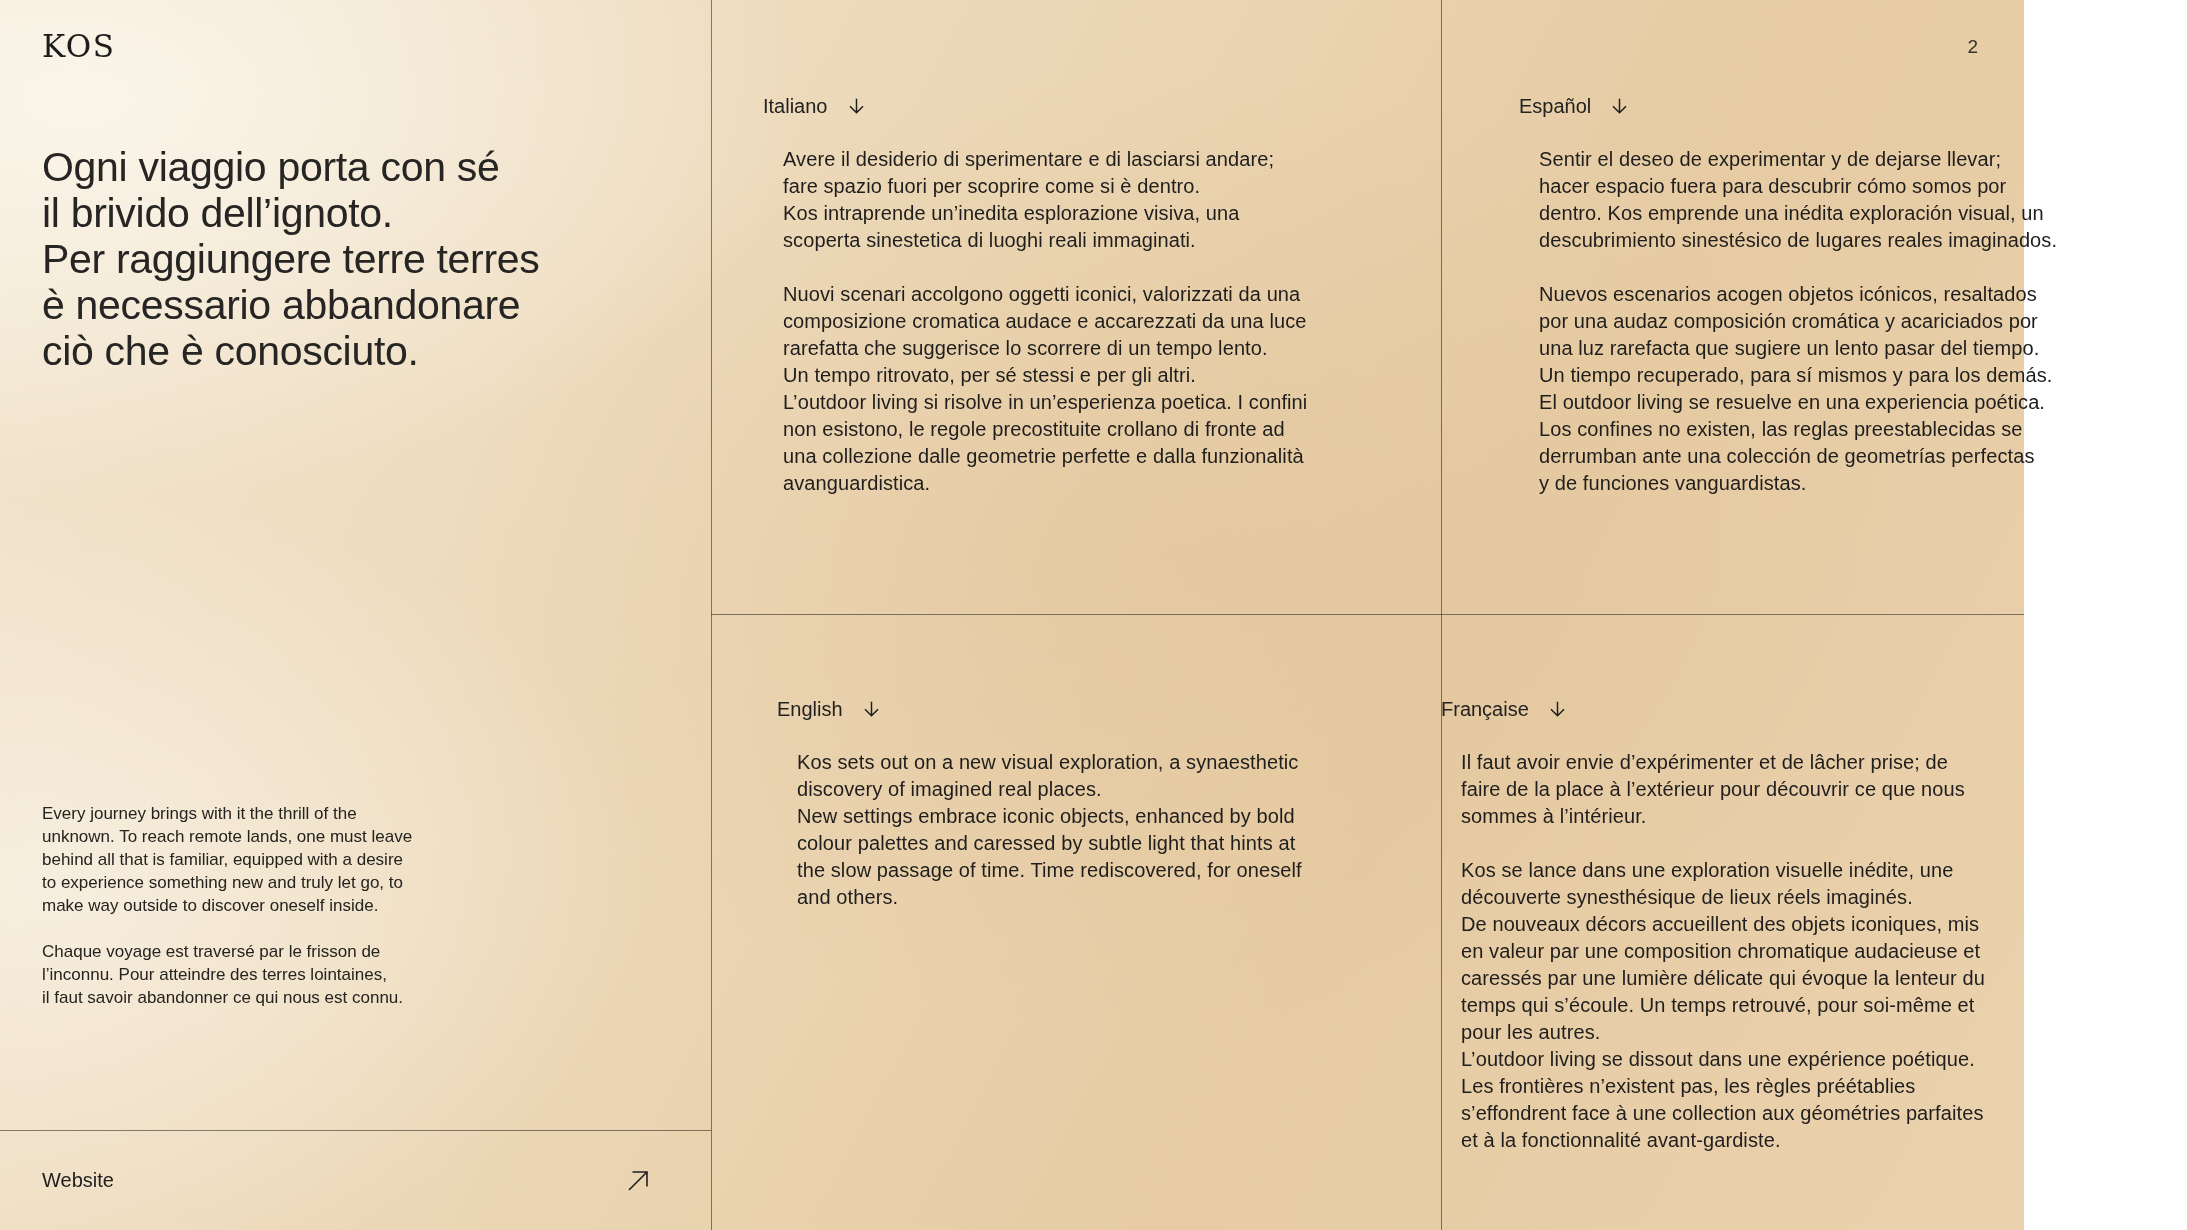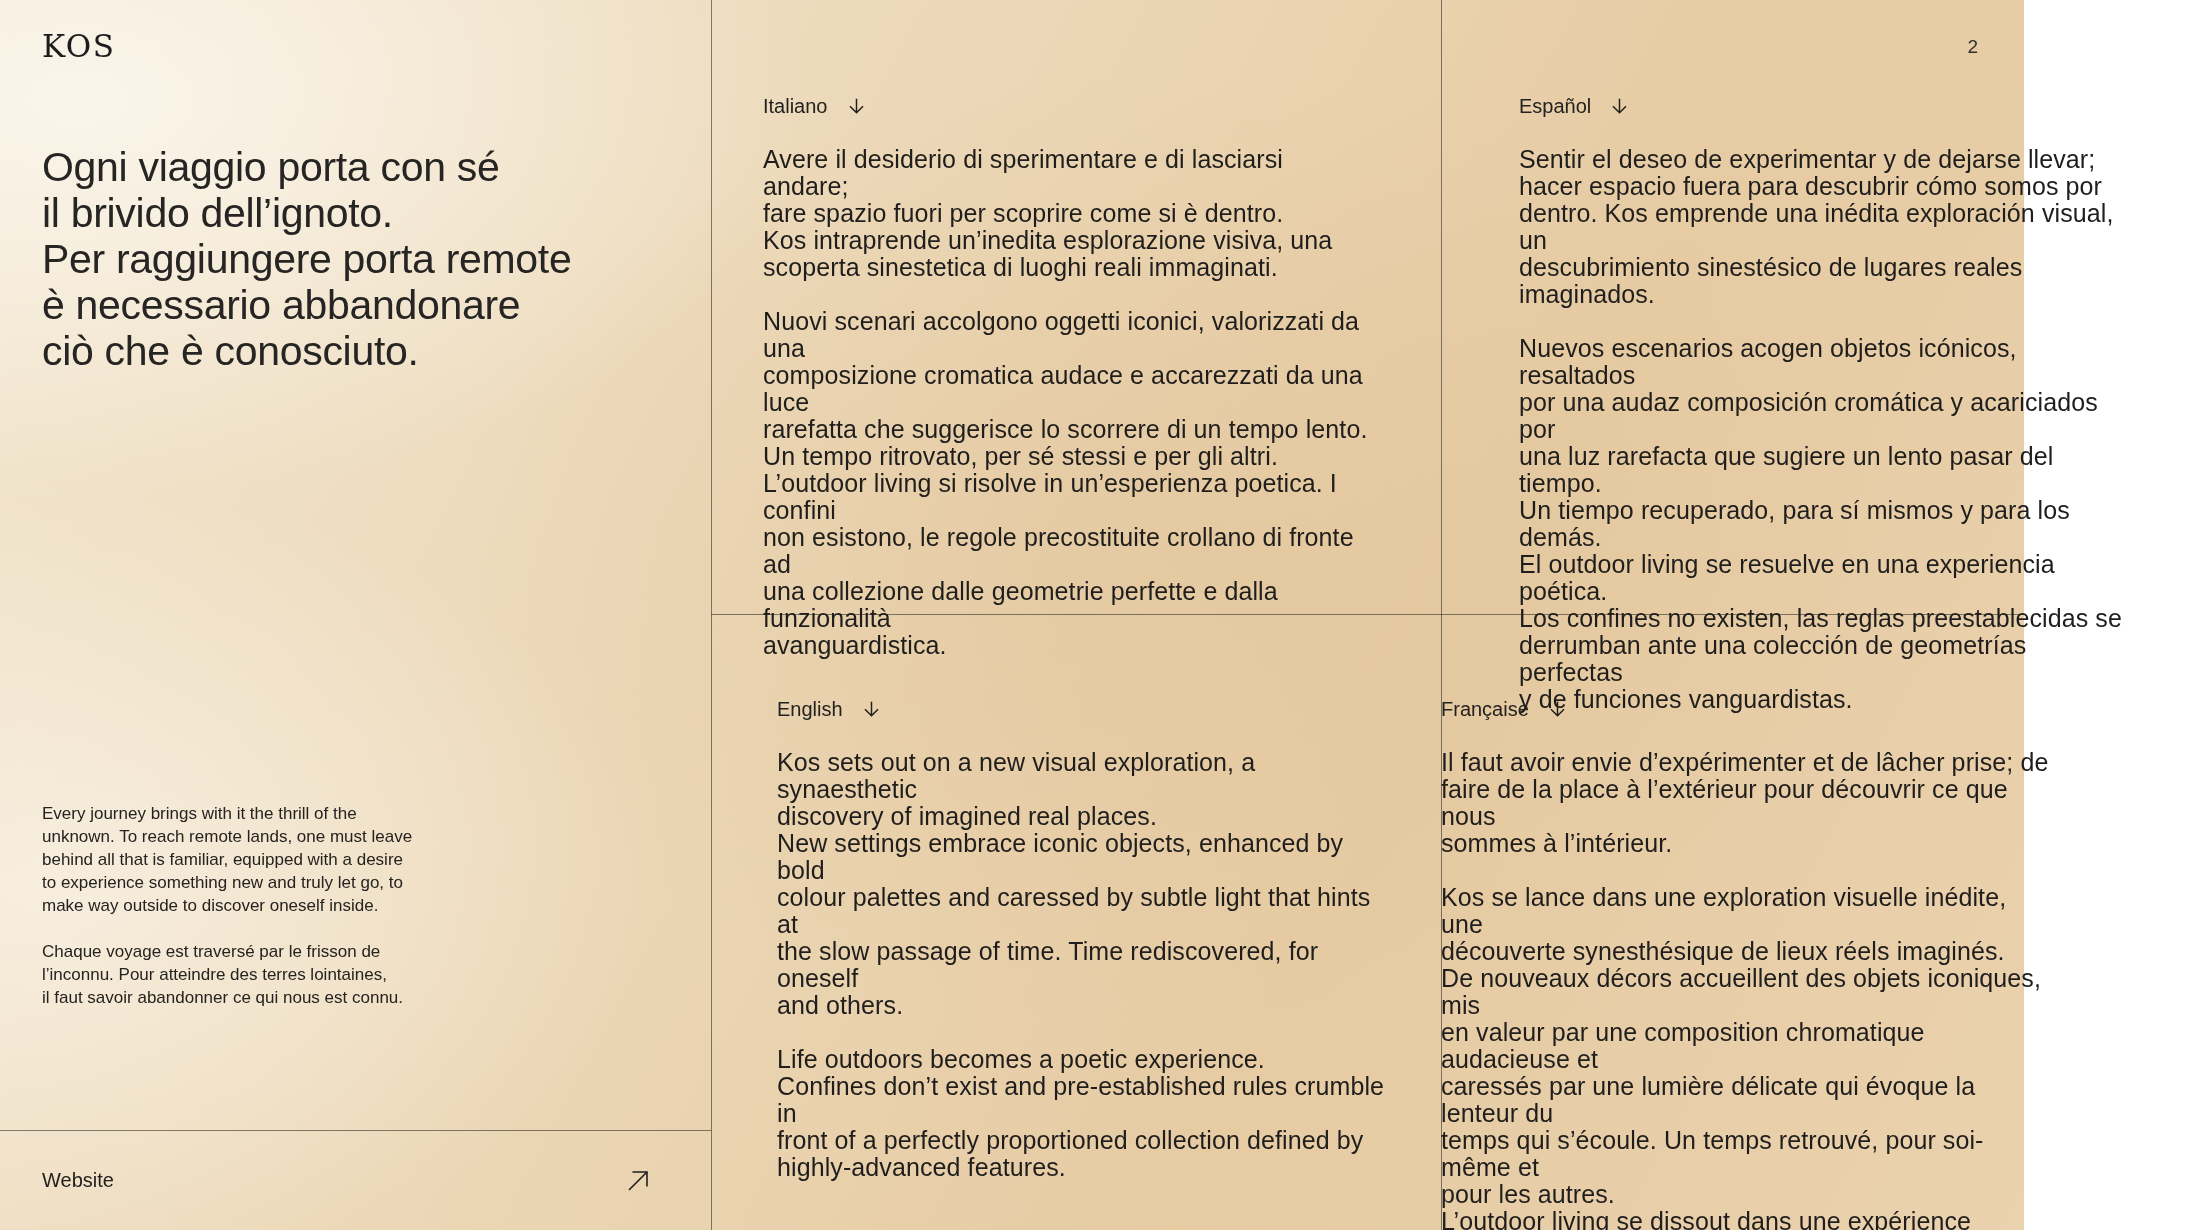--- a/index.html
+++ b/index.html
@@ -65,41 +65,41 @@
   .sec-it { left: 763px; top: 95px; }
   .sec-es { left: 1519px; top: 95px; }
   .sec-en { left: 777px; top: 698px; }
   .sec-fr { left: 1441px; top: 698px; }
   .lang-header {
     display: flex; align-items: center; gap: 18px;
     font-size: 20px; color: #232220; margin-bottom: 28px;
     cursor: pointer; width: max-content;
   }
   .lang p {
-    font-size: 25px; line-height: 27px; color: #1f1e1c;
-    letter-spacing: 0.1px; margin-top: 27px;
+    font-size: 20px; line-height: 27px; color: #1f1e1c;
+    letter-spacing: 0.1px; margin-top: 27px; margin-left: 20px;
   }
   .lang p.first { margin-top: 0; }
 </style>
 </head>
 <body>
 
 <div class="canvas">
 
   <div class="vline vline-1"></div>
   <div class="vline vline-2"></div>
   <div class="hline hline-main"></div>
   <div class="hline hline-sidebar"></div>
 
   <div class="logo">KOS</div>
   <div class="page-number">2</div>
 
   <h1 class="headline preline">Ogni viaggio porta con sé
 il brivido dell’ignoto.
-Per raggiungere porta remote
+Per raggiungere terre terres
 è necessario abbandonare
 ciò che è conosciuto.</h1>
 
   <div class="sidebar-paragraphs">
     <p class="preline">Every journey brings with it the thrill of the
 unknown. To reach remote lands, one must leave
 behind all that is familiar, equipped with a desire
 to experience something new and truly let go, to
 make way outside to discover oneself inside.</p>
     <p class="preline">Chaque voyage est traversé par le frisson de
@@ -170,24 +170,20 @@
           <path d="M10 2.5 V16 M3.8 9.8 L10 16 L16.2 9.8" fill="none" stroke="#1f1e1c" stroke-width="1.4"></path>
         </svg>
       </span>
     </div>
     <p class="preline first">Kos sets out on a new visual exploration, a synaesthetic
 discovery of imagined real places.
 New settings embrace iconic objects, enhanced by bold
 colour palettes and caressed by subtle light that hints at
 the slow passage of time. Time rediscovered, for oneself
 and others.</p>
-    <p class="preline">Life outdoors becomes a poetic experience.
-Confines don’t exist and pre-established rules crumble in
-front of a perfectly proportioned collection defined by
-highly-advanced features.</p>
   </section>
 
   <section class="lang sec-fr">
     <div class="lang-header">
       <span class="lang-label">Française</span>
       <span class="icon-down">
         <svg width="21" height="21" viewBox="0 0 20 20" aria-hidden="true">
           <path d="M10 2.5 V16 M3.8 9.8 L10 16 L16.2 9.8" fill="none" stroke="#1f1e1c" stroke-width="1.4"></path>
         </svg>
       </span>

